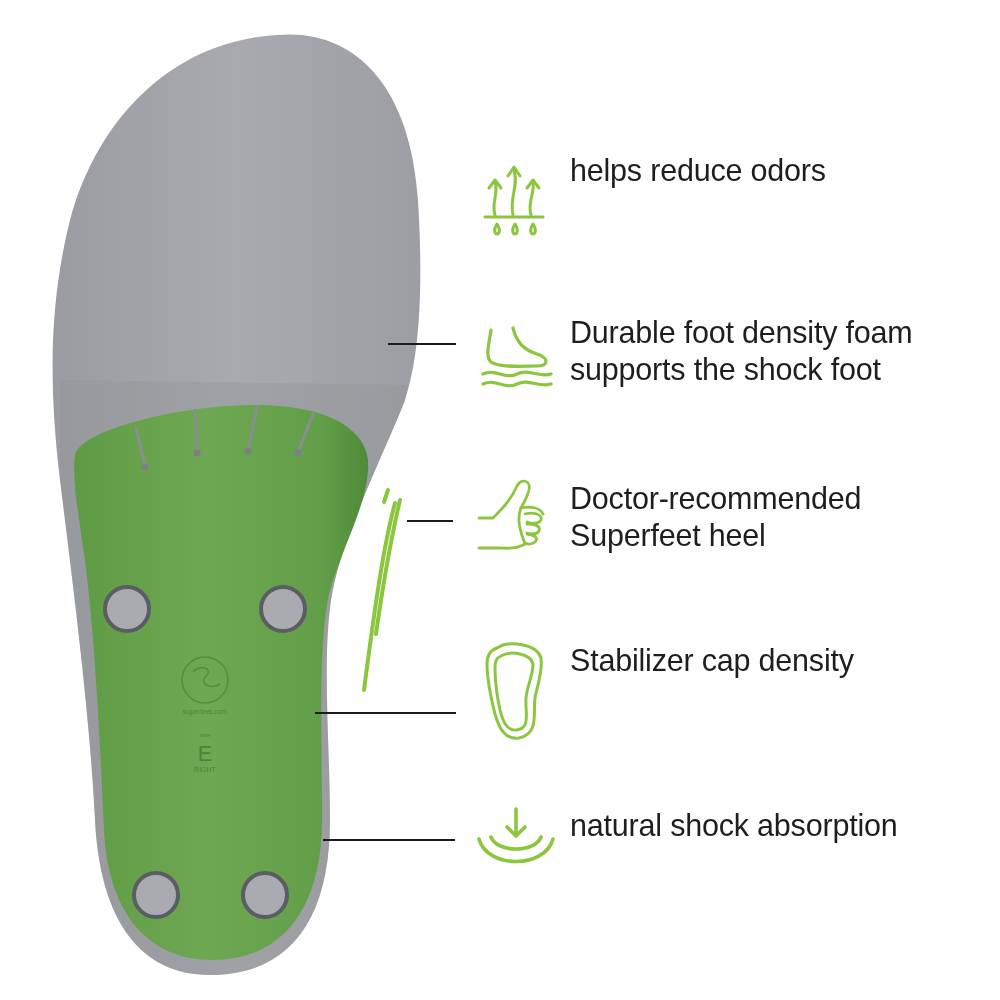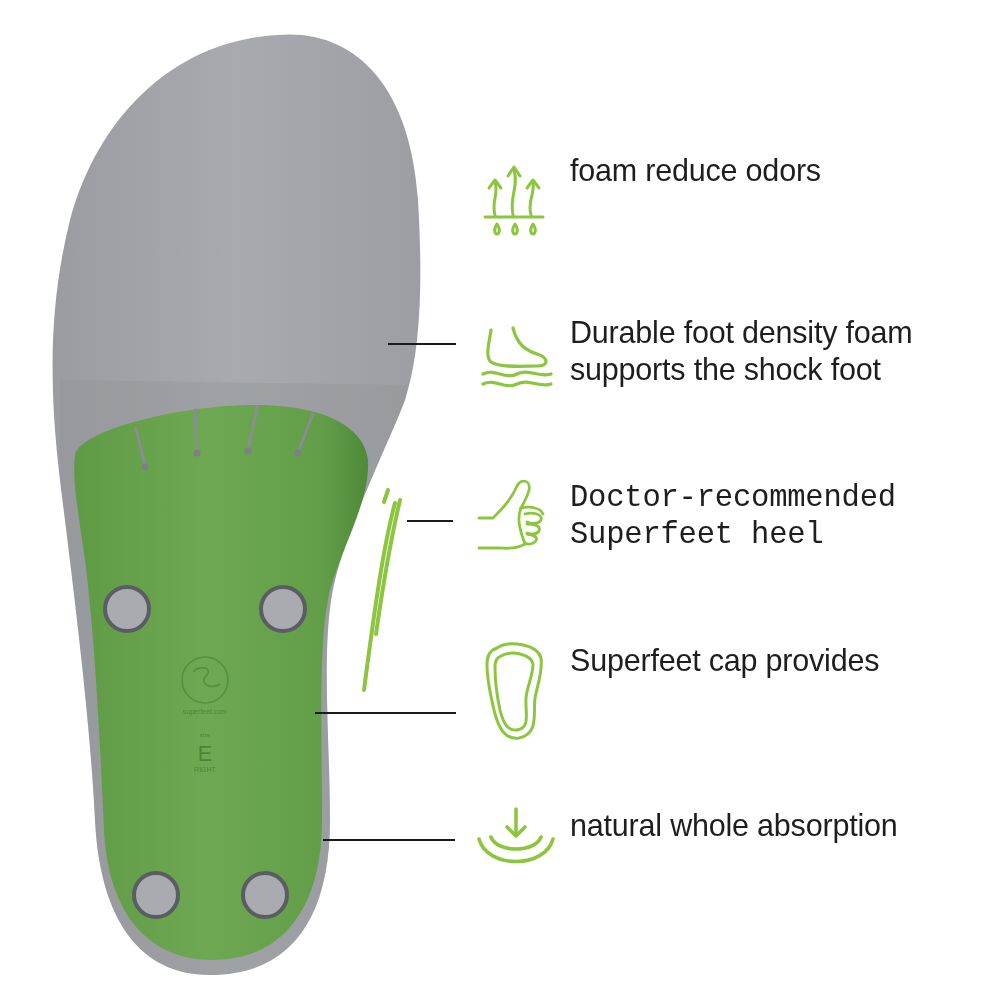--- a/index.html
+++ b/index.html
@@ -87,39 +87,39 @@
           <path d="M43 24 L 49 15 L 55 24"></path>
         <path d="M66 63 C 62 50, 70 42, 68 30"></path>
           <path d="M62 36 L 68 28 L 74 36"></path>
         <path d="M20 65 L 78 65"></path>
         <path d="M32 72 C 28 78, 30 82, 32 82 C 34 82, 36 78, 32 72 Z"></path>
         <path d="M50 72 C 46 78, 48 82, 50 82 C 52 82, 54 78, 50 72 Z"></path>
         <path d="M68 72 C 64 78, 66 82, 68 82 C 70 82, 72 78, 68 72 Z"></path>
       </g>
     </svg>
     <div class="text">
-      <div>foam reduce odors</div>
+      <div>helps reduce odors</div>
     </div>
   </div>
 
   <div class="feature" style="top:314px;">
     <svg class="icon" viewBox="0 0 95 100">
       <g stroke="#8cc63f" stroke-width="3.2" fill="none" stroke-linecap="round">
         <path d="M26 16 C 24 30, 20 42, 26 48 C 34 54, 60 52, 72 52 C 84 52, 84 44, 72 40 C 60 36, 52 30, 48 14"></path>
         <path d="M18 60 C 30 54, 40 66, 52 60 C 64 54, 74 64, 86 60"></path>
         <path d="M18 70 C 30 64, 40 76, 52 70 C 64 64, 74 74, 86 70"></path>
       </g>
     </svg>
     <div class="text">
       <div>Durable foot density foam</div>
       <div>supports the shock foot</div>
     </div>
   </div>
 
-  <div class="feature" style="top:480px;font-family:Liberation Mono, monospace;">
+  <div class="feature" style="top:480px;">
     <svg class="icon" viewBox="0 0 95 100" style="top:-12px;">
       <g stroke="#8cc63f" stroke-width="2.8" fill="none" stroke-linecap="round" stroke-linejoin="round">
         <path d="M14 50 L 28 50 C 36 42, 46 32, 52 18 C 56 10, 66 12, 64 22 C 62 30, 58 36, 56 40"></path>
         <path d="M56 40 C 66 38, 76 40, 78 46"></path>
         <path d="M60 46 C 68 44, 78 46, 76 52 C 74 56, 66 56, 62 54"></path>
         <path d="M62 56 C 70 56, 76 58, 74 63 C 72 67, 66 66, 62 65"></path>
         <path d="M62 66 C 70 67, 74 70, 70 74 C 66 77, 62 76, 60 75"></path>
         <path d="M60 76 C 50 82, 40 80, 34 80 L 14 80"></path>
         <path d="M56 40 C 52 50, 54 60, 60 76"></path>
       </g>
@@ -131,31 +131,31 @@
   </div>
 
   <div class="feature" style="top:642px;">
     <svg class="icon" viewBox="0 0 95 100" style="top:-14px; height:120px;">
       <g stroke="#8cc63f" stroke-width="3" fill="none">
         <path d="M32 10 C 44 2, 72 6, 76 20 C 78 34, 72 48, 70 60 C 68 76, 74 96, 54 100 C 40 102, 34 90, 30 76 C 26 60, 22 40, 22 26 C 22 16, 26 12, 32 10 Z"></path>
         <path d="M36 18 C 46 12, 66 16, 68 26 C 68 38, 62 48, 61 60 C 60 74, 66 90, 52 92 C 42 93, 38 84, 35 72 C 32 58, 30 40, 30 30 C 30 22, 32 20, 36 18 Z"></path>
       </g>
     </svg>
     <div class="text">
-      <div>Superfeet cap provides</div>
+      <div>Stabilizer cap density</div>
     </div>
   </div>
 
   <div class="feature" style="top:807px;">
     <svg class="icon" viewBox="0 0 95 100" style="top:-12px;">
       <g stroke="#8cc63f" stroke-width="3.6" fill="none" stroke-linecap="round" stroke-linejoin="round">
         <path d="M51 14 L 51 40"></path>
         <path d="M42 32 L 51 41 L 60 32"></path>
         <path d="M26 42 C 32 58, 70 58, 76 42"></path>
         <path d="M14 44 C 22 74, 80 74, 88 44"></path>
       </g>
     </svg>
     <div class="text">
-      <div>natural whole absorption</div>
+      <div>natural shock absorption</div>
     </div>
   </div>
 
 </div>
 
 </body></html>

